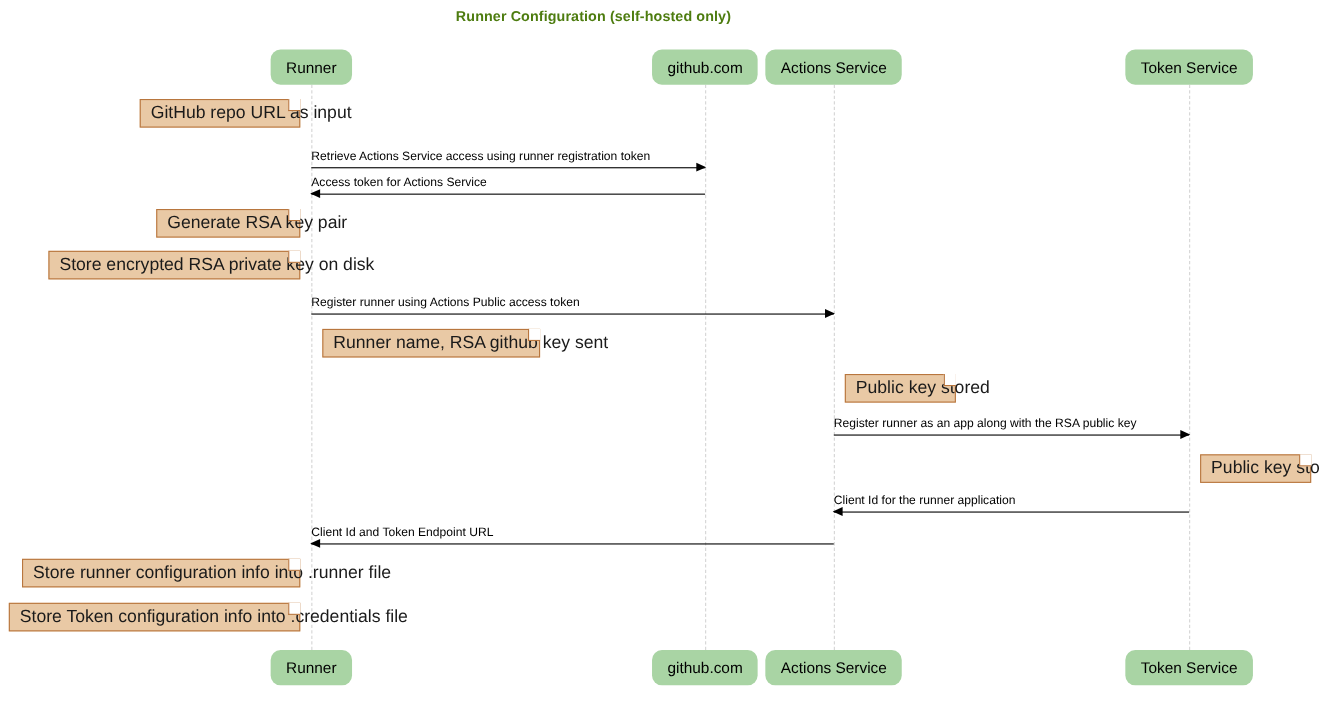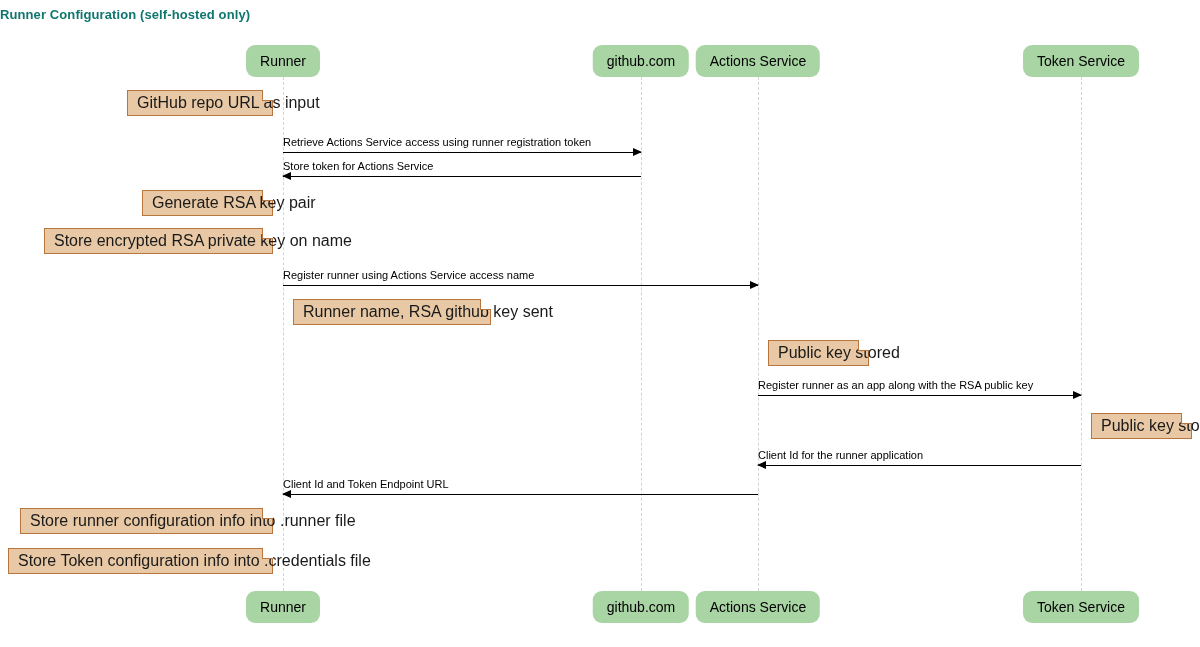--- a/index.html
+++ b/index.html
@@ -13,24 +13,24 @@
     width: 1200px;
     height: 647px;
     background: #ffffff;
     overflow: hidden;
   }
   #diagram-title {
     position: absolute;
     top: 7px;
     left: 0;
     width: 1079px;
-    text-align: left;
+    text-align: center;
     font-size: 13px;
     font-weight: bold;
-    color: #0f766e;
+    color: #4d7c0f;
     letter-spacing: 0.1px;
   }
   .lifeline {
     position: absolute;
     width: 0;
     border-left: 1px dashed #d4d4d4;
   }
   .participant {
     position: absolute;
     transform: translateX(-50%);
@@ -130,26 +130,26 @@
     </div>
   <div id="messages">
       <div class="msg to-right" style="left: 283px; width: 358px; top: 152px;">
         <div class="line"></div>
         <div class="head"></div>
         <div class="label">Retrieve Actions Service access using runner registration token</div>
       </div>
       <div class="msg to-left" style="left: 283px; width: 358px; top: 176px;">
         <div class="line"></div>
         <div class="head"></div>
-        <div class="label">Store token for Actions Service</div>
+        <div class="label">Access token for Actions Service</div>
       </div>
       <div class="msg to-right" style="left: 283px; width: 475px; top: 285px;">
         <div class="line"></div>
         <div class="head"></div>
-        <div class="label">Register runner using Actions Service access name</div>
+        <div class="label">Register runner using Actions Public access token</div>
       </div>
       <div class="msg to-right" style="left: 758px; width: 323px; top: 395px;">
         <div class="line"></div>
         <div class="head"></div>
         <div class="label">Register runner as an app along with the RSA public key</div>
       </div>
       <div class="msg to-left" style="left: 758px; width: 323px; top: 465px;">
         <div class="line"></div>
         <div class="head"></div>
         <div class="label">Client Id for the runner application</div>
@@ -161,21 +161,21 @@
       </div>
     </div>
   <div id="notes">
       <div class="note" style="left: 127px; top: 90px; width: 146px;">
         <span>GitHub repo URL as input</span>
       </div>
       <div class="note" style="left: 142px; top: 190px; width: 131px;">
         <span>Generate RSA key pair</span>
       </div>
       <div class="note" style="left: 44px; top: 228px; width: 229px;">
-        <span>Store encrypted RSA private key on name</span>
+        <span>Store encrypted RSA private key on disk</span>
       </div>
       <div class="note" style="left: 293px; top: 299px; width: 198px;">
         <span>Runner name, RSA github key sent</span>
       </div>
       <div class="note" style="left: 768px; top: 340px; width: 101px;">
         <span>Public key stored</span>
       </div>
       <div class="note" style="left: 1091px; top: 413px; width: 101px;">
         <span>Public key stored</span>
       </div>

